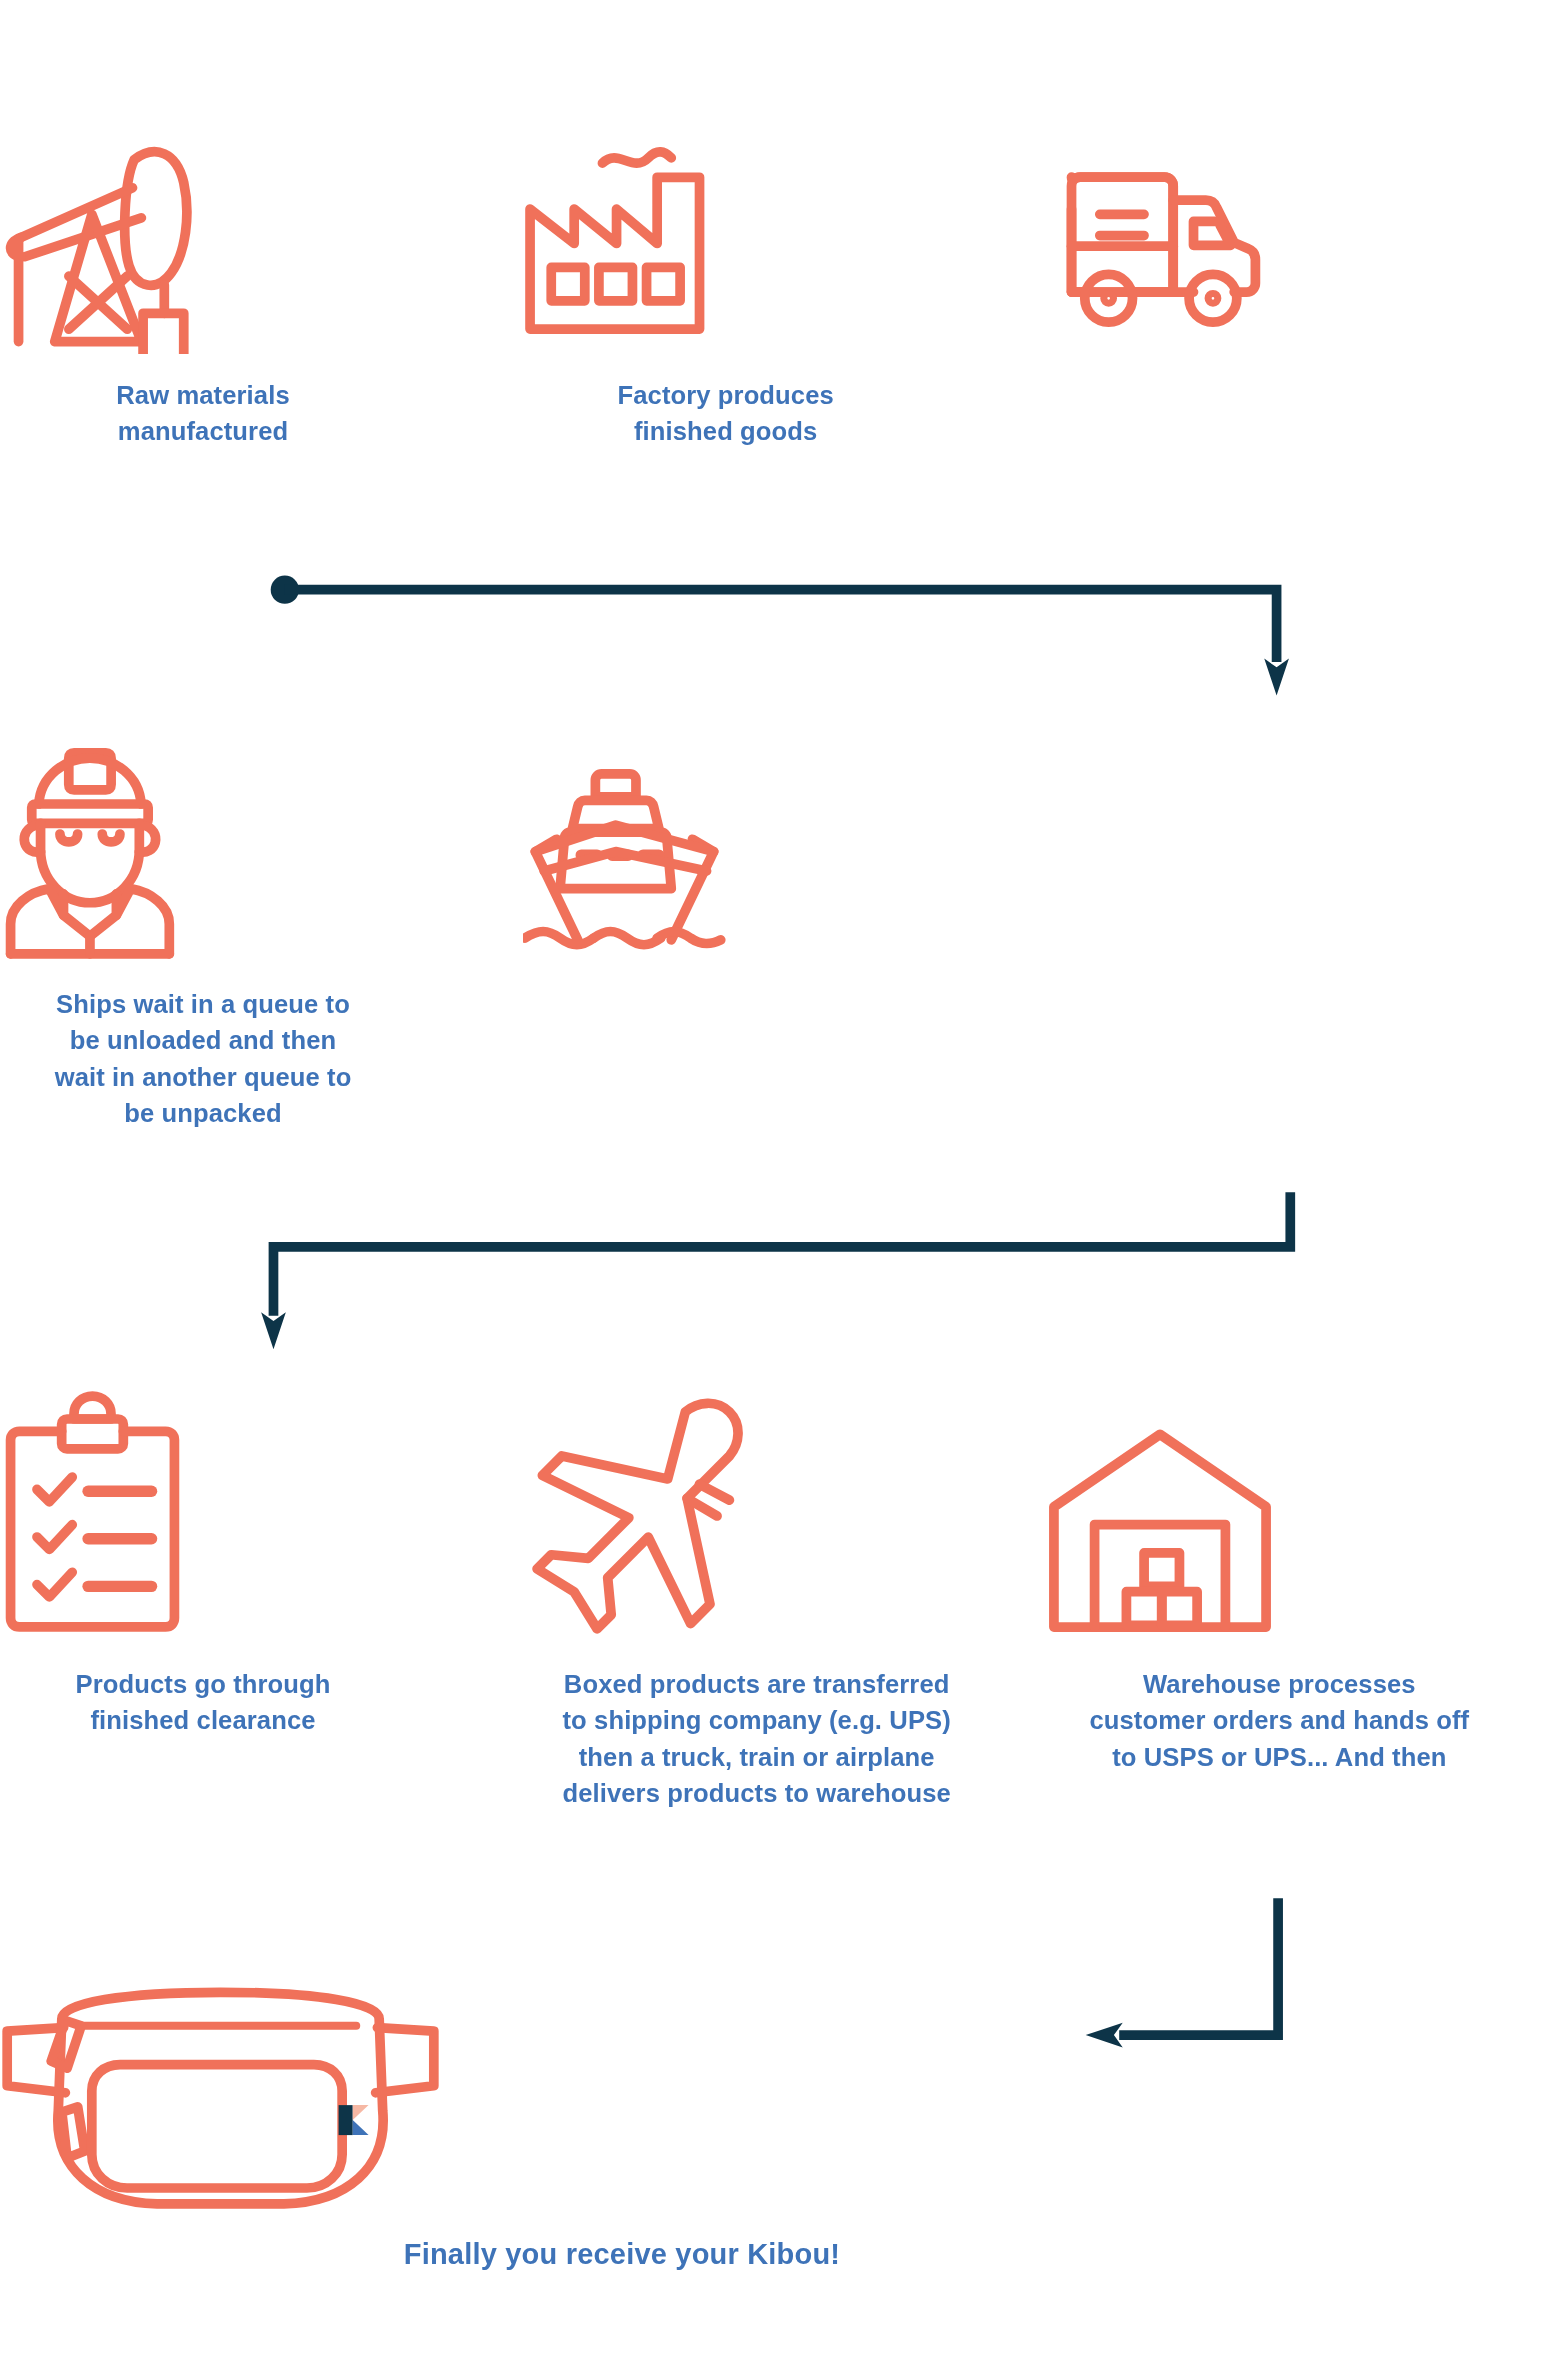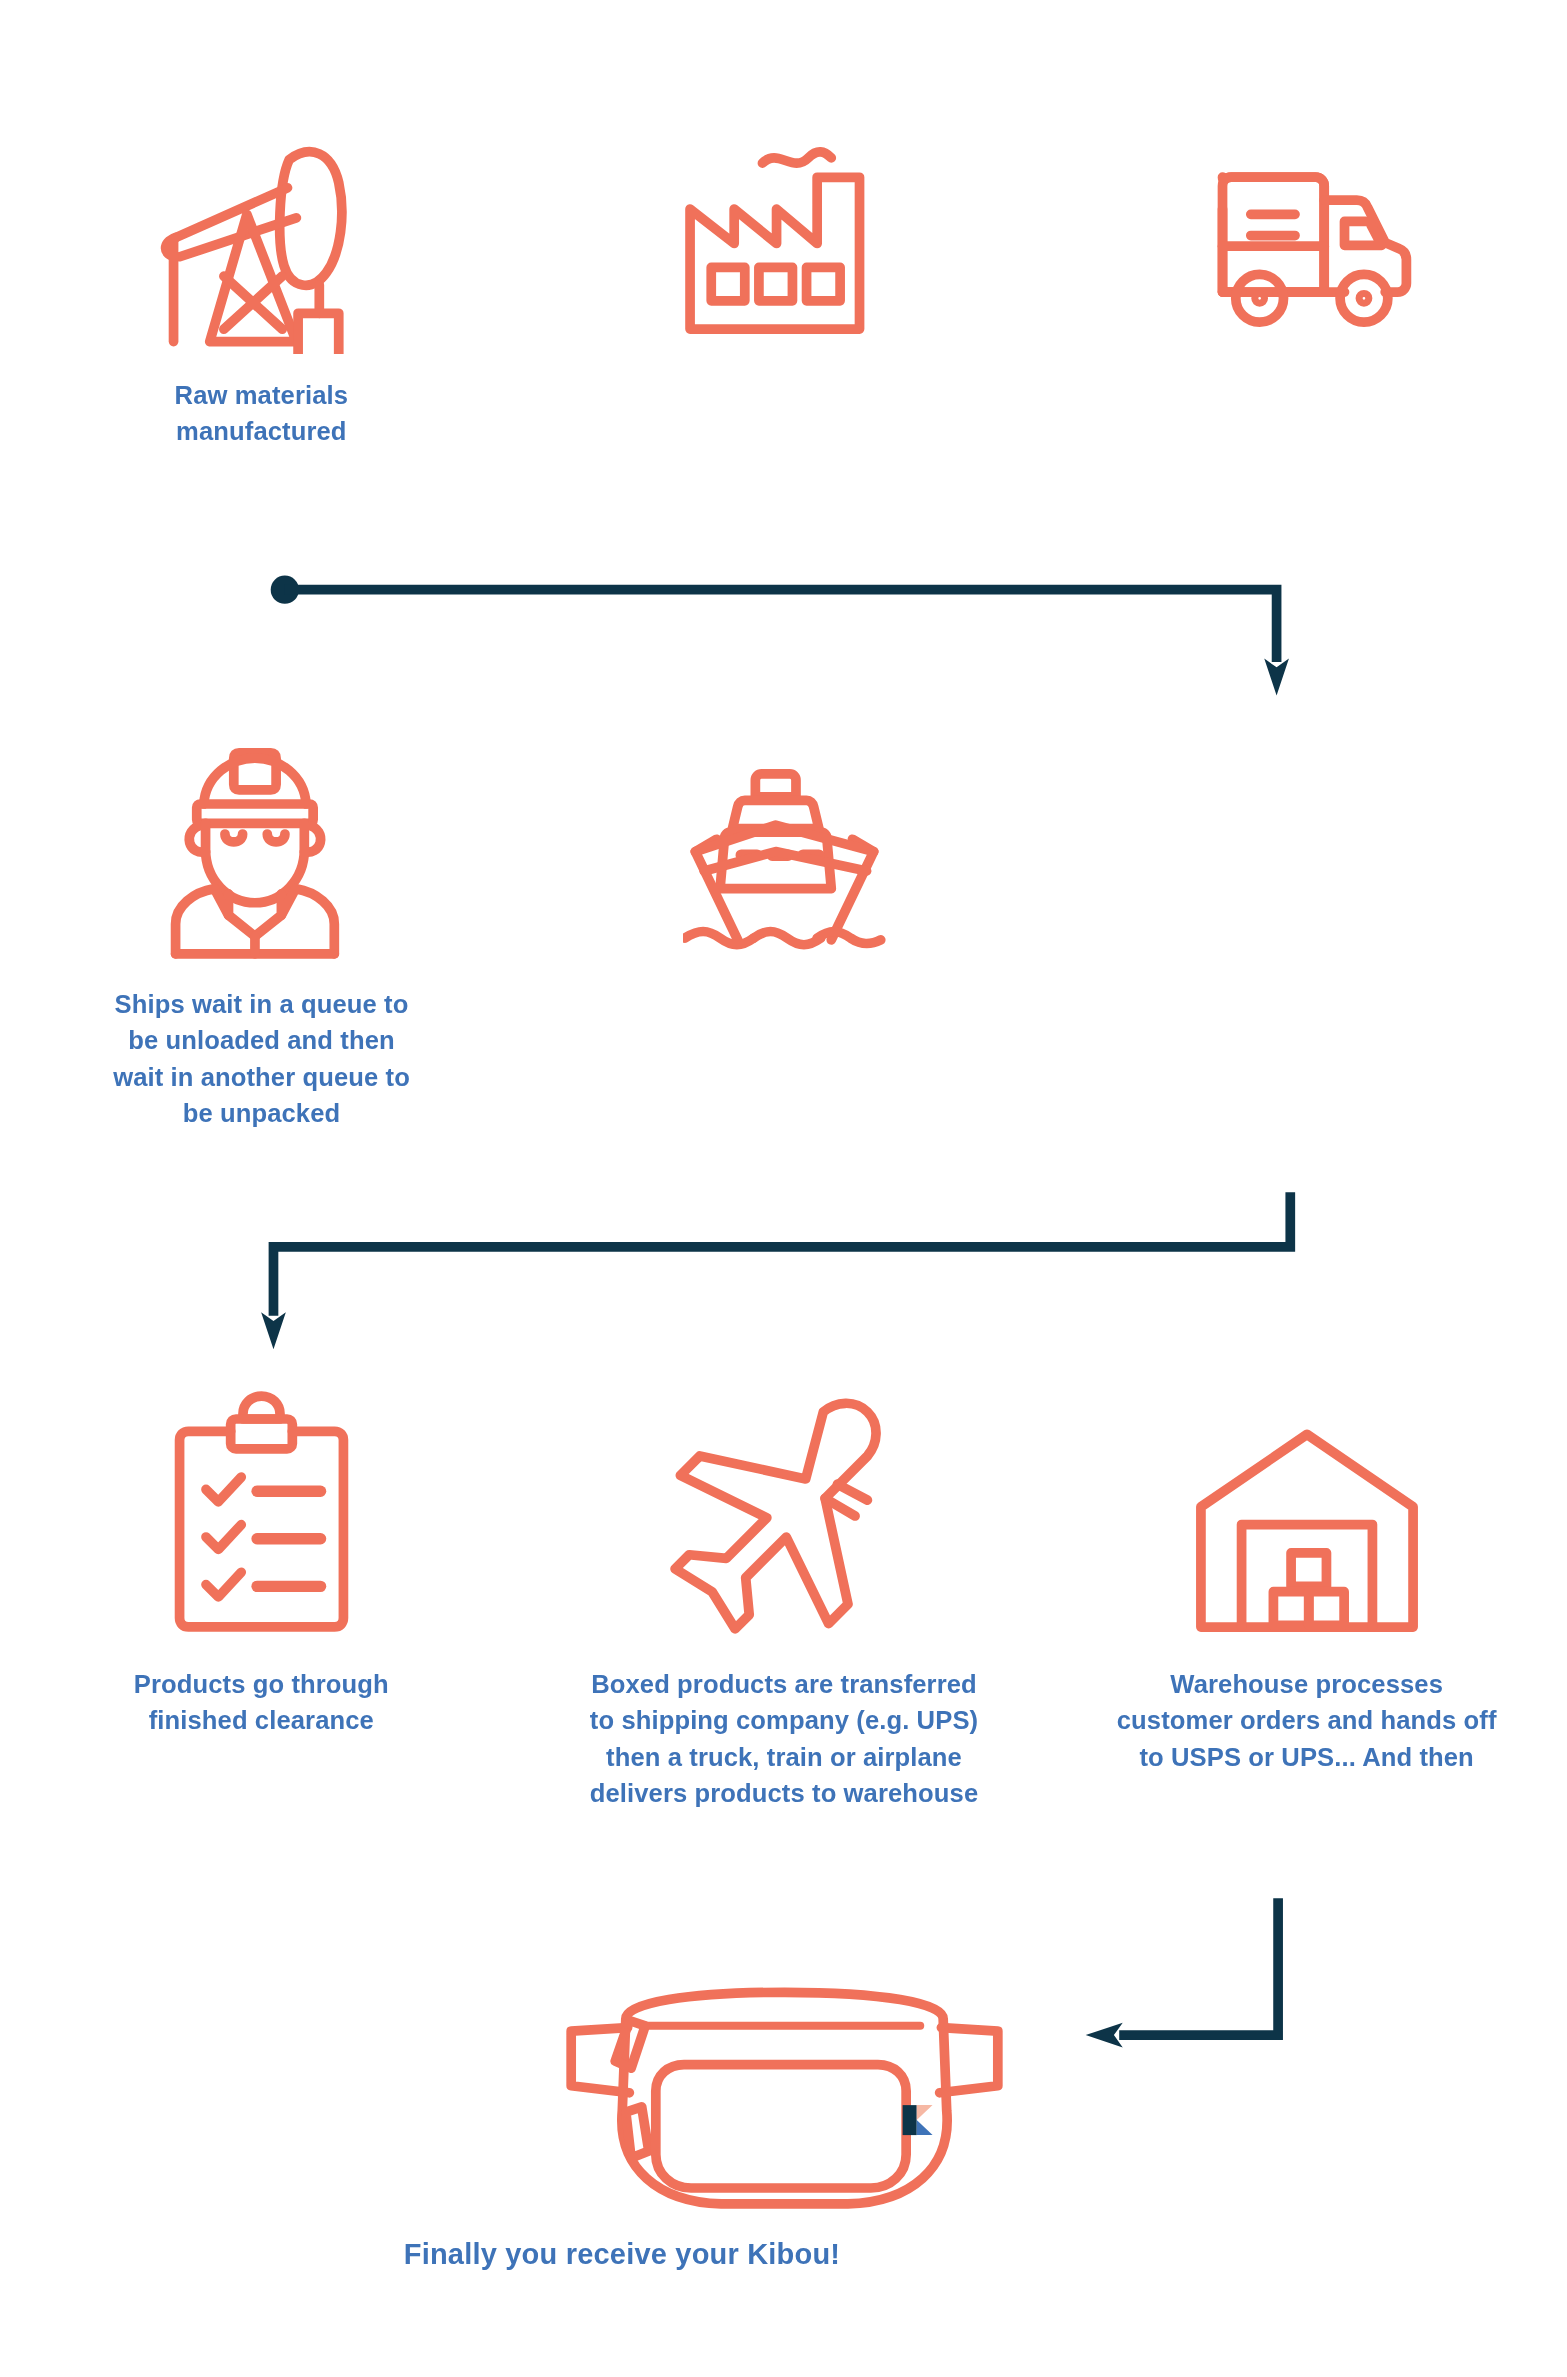--- a/index.html
+++ b/index.html
@@ -24,21 +24,21 @@
     left: 0;
     width: 1568px;
     display: flex;
     flex-direction: row;
     justify-content: flex-start;
   }
   .cell {
     width: 523px;
     display: flex;
     flex-direction: column;
-    align-items: center;
+    align-items: flex-start;
   }
   .icon-wrap {
     display: flex;
     align-items: flex-end;
     justify-content: center;
     height: 283px;
   }
   .caption {
     margin-top: 23px;
     text-align: center;
@@ -105,20 +105,22 @@
         <svg width="203" height="221" viewBox="0 0 230 250">
           <g fill="none" stroke="#F0715A" stroke-width="11" stroke-linecap="round" stroke-linejoin="round">
             <path d="M90 34 C108 16 124 46 142 28 C152 18 160 20 168 28"></path>
             <path d="M8 86 L8 222 L200 222 L200 50 L152 50 L152 125 L106 86 L106 125 L58 86 L58 125 Z"></path>
             <rect x="32" y="152" width="38" height="38"></rect>
             <rect x="86" y="152" width="38" height="38"></rect>
             <rect x="140" y="152" width="38" height="38"></rect>
           </g>
         </svg>
       </div>
+      <div class="caption">Factory produces
+finished goods</div>
     </div>
 
     <div class="cell">
       <div class="icon-wrap">
         <svg width="221" height="221" viewBox="0 0 250 250">
           <g fill="none" stroke="#F0715A" stroke-width="11" stroke-linecap="round" stroke-linejoin="round">
 
             <path d="M30 86 L30 180 M30 180 L145 180 L145 60 C145 54 141 50 135 50 L40 50 C34 50 30 54 30 50"></path>
             <path d="M40 50 L135 50 C141 50 145 54 145 60 L145 180 L30 180 L30 60 C30 54 34 50 40 50 Z"></path>
             <path d="M30 128 L145 128"></path>

